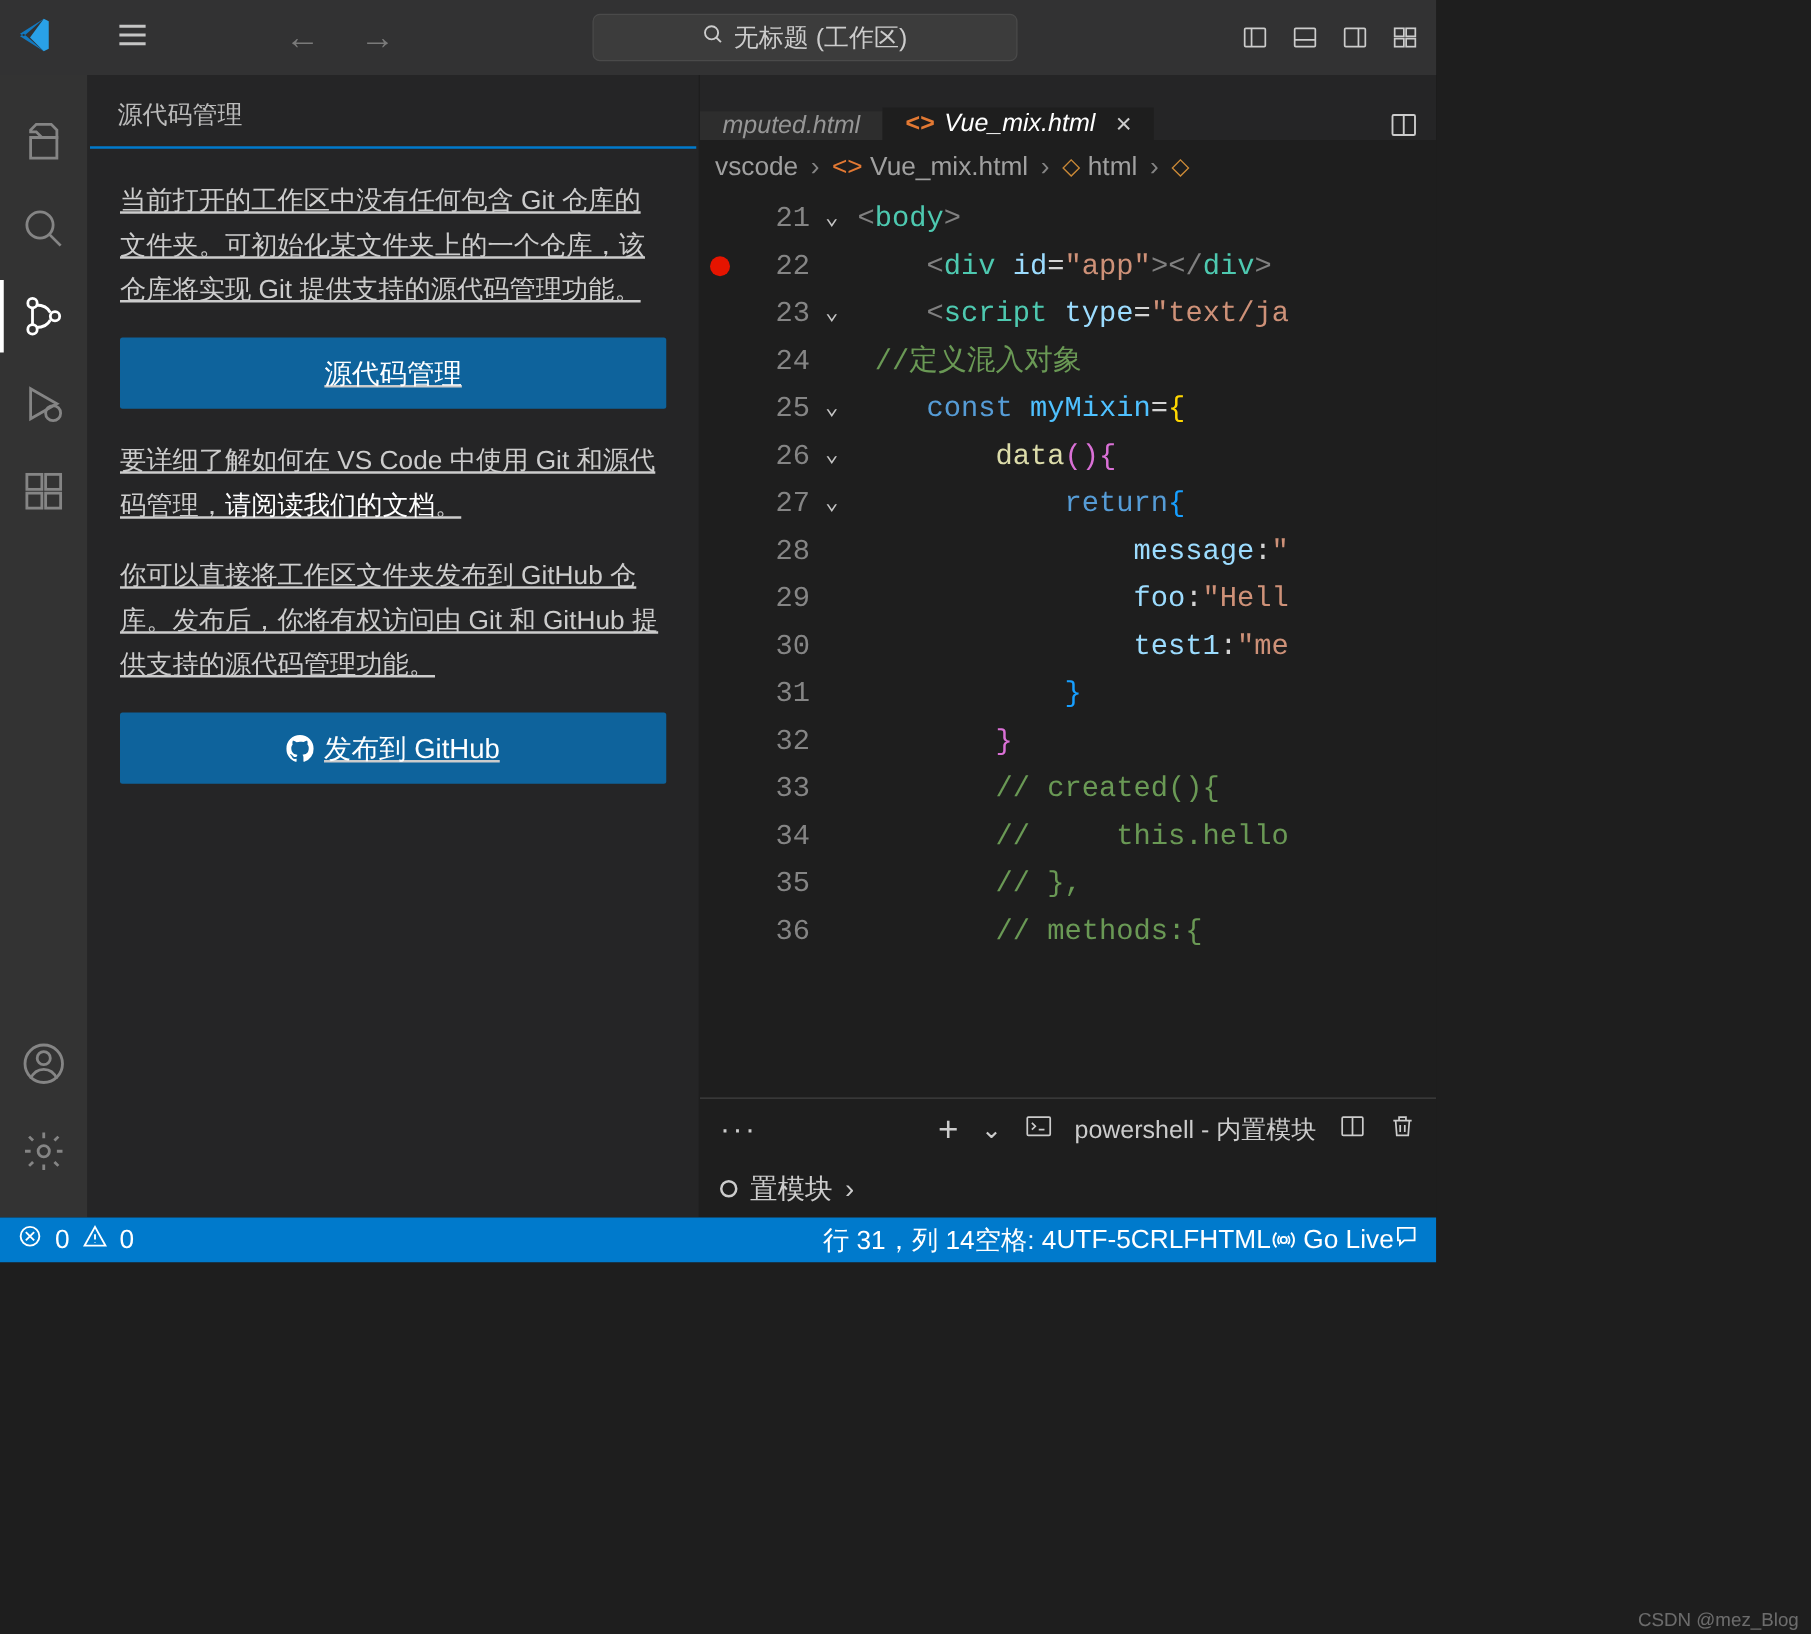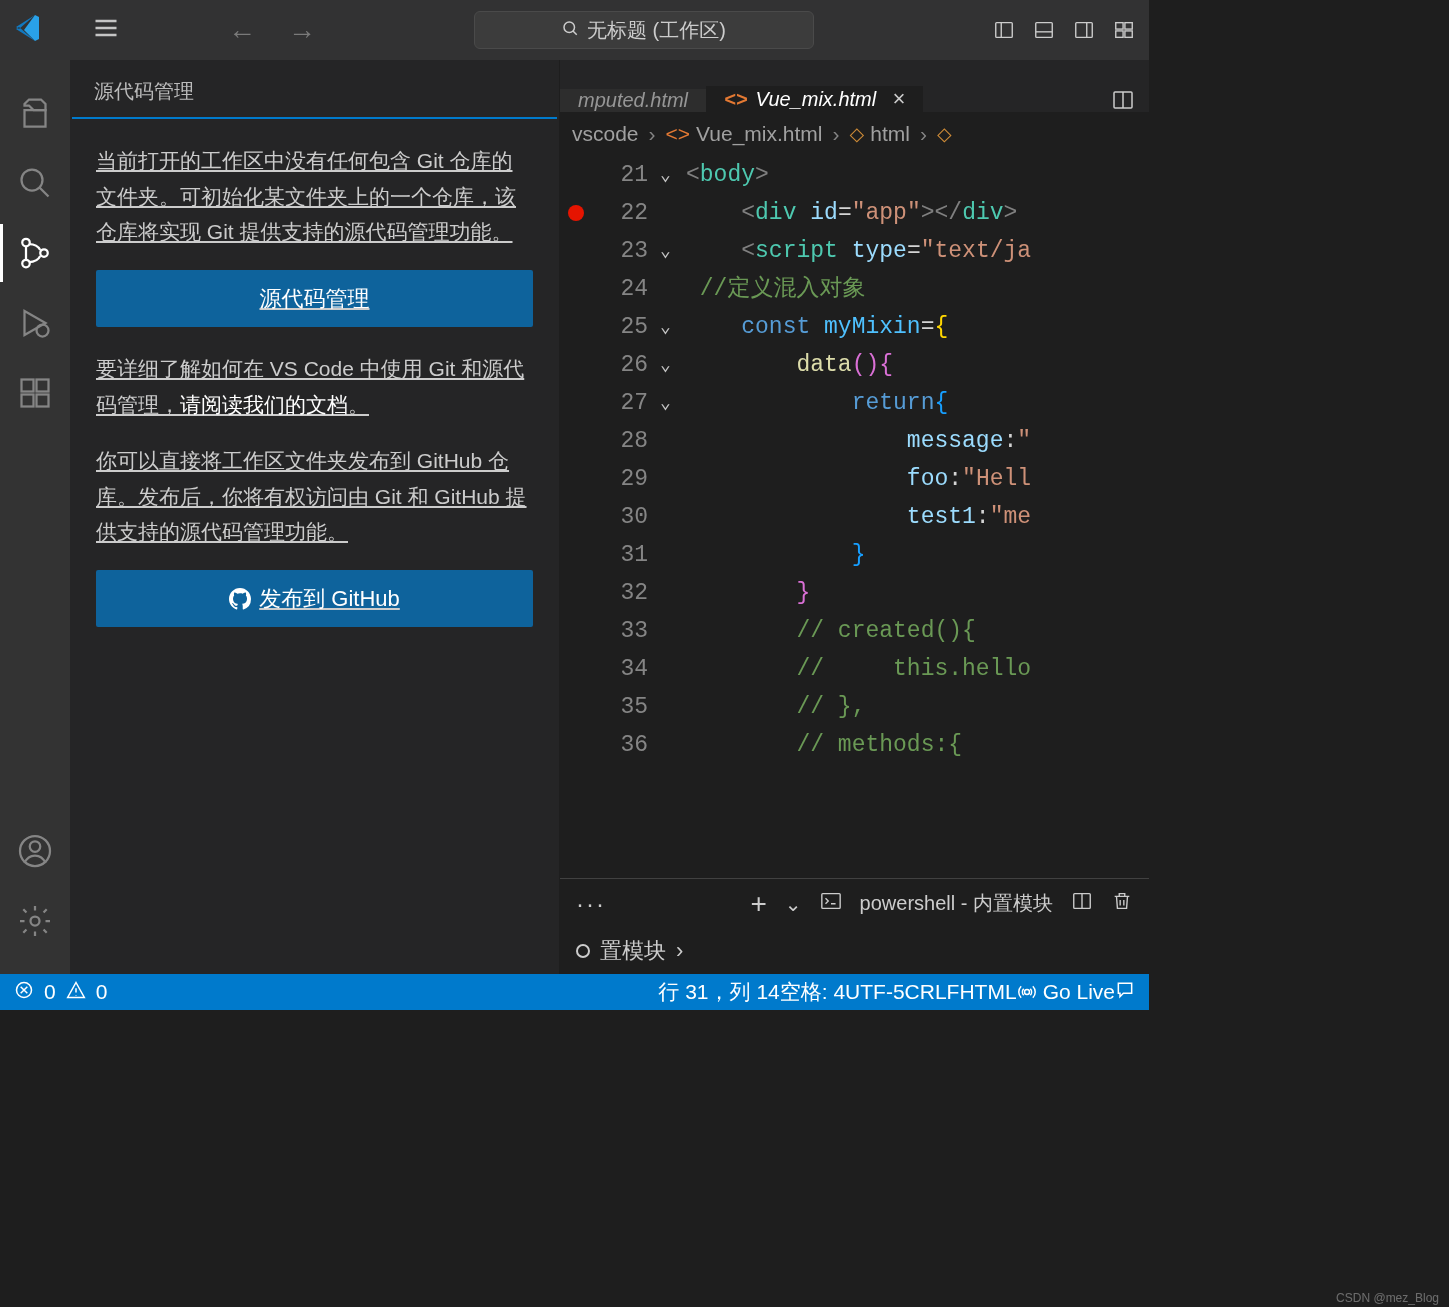--- a/index.html
+++ b/index.html
@@ -223,21 +223,21 @@
   color: #ffffff;
   display: flex;
   align-items: center;
   padding: 0 14px;
   font-size: 21px;
   gap: 22px;
 }
 .statusbar .left { display: flex; align-items: center; gap: 10px; }
 .statusbar .right { margin-left: auto; display: flex; align-items: center; }
 .statusbar svg { width: 20px; height: 20px; stroke: #ffffff; fill: none; stroke-width: 1.8; }
-.watermark { position: absolute; right: 10px; bottom: 2px; font-size: 12px; color: rgba(255,255,255,0.35); }
+.watermark { position: absolute; right: 10px; bottom: 2px; font-size: 15px; color: rgba(255,255,255,0.35); }
 </style>
 </head>
 <body>
 
 <div class="titlebar">
   <span class="logo-icon">
     <svg viewBox="0 0 32 32">
         <path fill="#29a1e8" d="M23 3l4 2v22l-4 2-11-11 11-15z"></path>
         <path fill="#1279c0" d="M23 3L7 17l-3-2L23 3zM23 29L7 15l-3 2 19 12z"></path>
       </svg>

